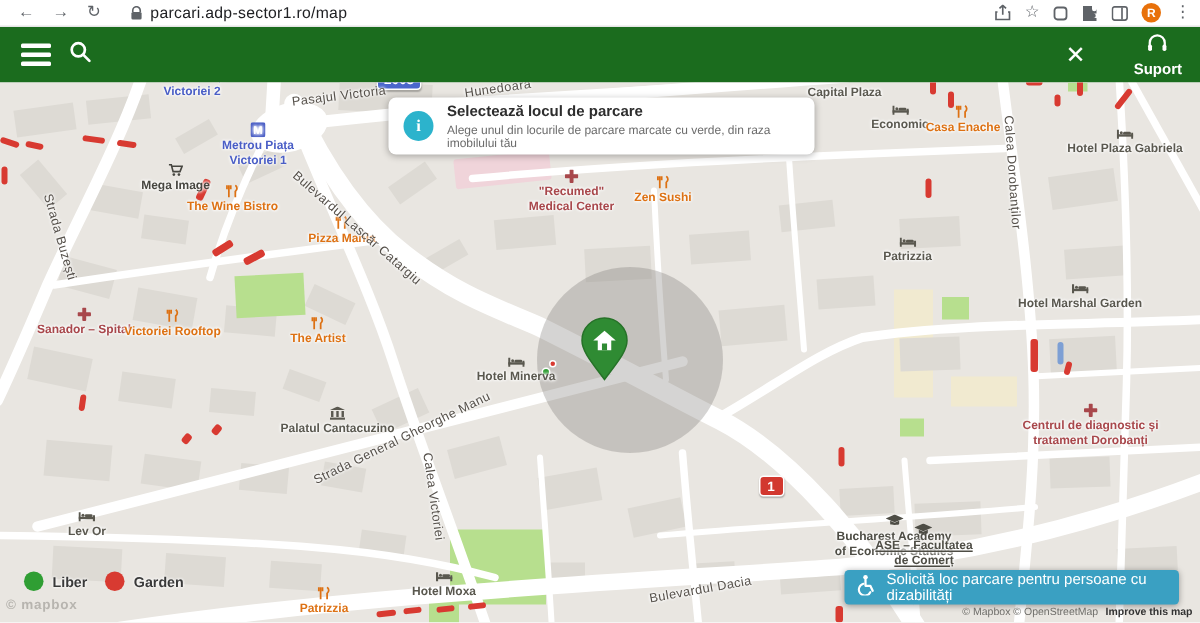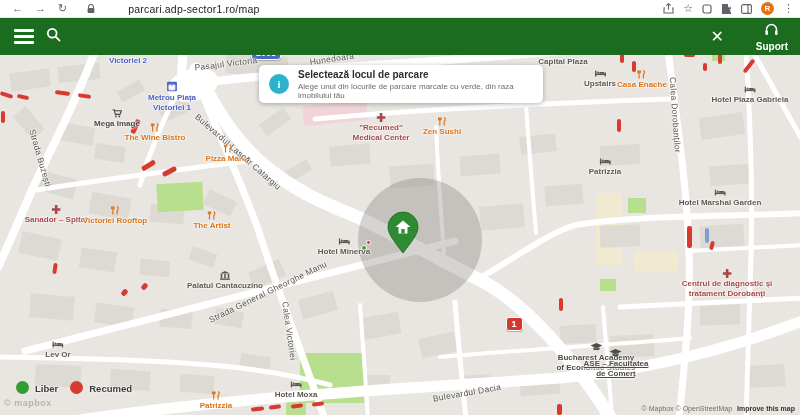--- a/index.html
+++ b/index.html
@@ -4,21 +4,21 @@
 <style>
   * { box-sizing: border-box; margin: 0; padding: 0; }
   html,body { width:800px; height:415px; overflow:hidden;
     font-family:"Liberation Sans","DejaVu Sans",sans-serif; background:#fff; }
 
   
   .browser-bar { height:18px; background:#ffffff; display:flex; align-items:center;
     padding:0 6px; font-size:10.5px; color:#5f6368; border-bottom:1px solid #e6e6e6; }
   .nav-ic { margin:0 6px; font-size:11px; color:#5f6368; cursor:pointer; line-height:1; }
   .lock-ic { margin:0 5px 0 14px; display:inline-flex; }
-  .url-text { color:#202124; font-size:10.5px; letter-spacing:.2px;margin-left:28px; }
+  .url-text { color:#202124; font-size:10.5px; letter-spacing:.2px; }
   .browser-right { margin-left:auto; display:flex; align-items:center; gap:9px; }
   .browser-right .bic { display:inline-flex; color:#5f6368; font-size:11px; line-height:1; }
   .avatar { width:13px; height:13px; border-radius:50%; background:var(--avatar-orange,#e8710a);
     color:#fff; font-size:8px; font-weight:bold; display:flex; align-items:center; justify-content:center; }
 
   
   .app-header { height:37px; background:var(--header-green,#1b6c1e); display:flex;
     align-items:center; color:#fff; position:relative; }
   .hamburger { width:20px; margin:0 12px 0 14px; cursor:pointer; }
   .hamburger span { display:block; height:2.4px; background:#fff; margin:3.6px 0; border-radius:1px; }
@@ -384,21 +384,21 @@
       <div class="map-label poi-label" style="left: 600px; top: 24px; color: rgb(90, 88, 79); transform: translate(-50%, -50%) rotate(0deg);">
         <span class="poi-icon"><svg width="11" height="8" viewBox="0 0 11 8">
             <g fill="#5a584f">
               <rect x="0" y="1" width="1.4" height="6"></rect>
               <rect x="0" y="4" width="11" height="1.6"></rect>
               <rect x="9.6" y="3" width="1.4" height="4"></rect>
               <circle cx="3" cy="3" r="1"></circle>
               <rect x="4.2" y="2.4" width="5.2" height="1.8" rx="0.9"></rect>
             </g>
           </svg></span>
-        <div>Upstairs</div>
+        <div>Economic</div>
       </div>
       <div class="map-label poi-label" style="left: 642px; top: 25px; color: rgb(221, 113, 19); transform: translate(-50%, -50%) rotate(0deg);">
         <span class="poi-icon"><svg width="9" height="9" viewBox="0 0 10 10">
             <g stroke="#dd7113" stroke-width="1.3" fill="none">
               <path d="M2.2 0.5v9M0.8 0.5v3M3.6 0.5v3"></path>
               <path d="M7 0.5c1.6 1.2 1.6 3.4 0 4.6v4.4"></path>
             </g>
           </svg></span>
         <div>Casa Enache</div>
       </div>
@@ -544,23 +544,33 @@
     <div>
       <div class="callout-title">Selectează locul de parcare</div>
       <div class="callout-sub">Alege unul din locurile de parcare marcate cu verde, din raza imobilului tău</div>
     </div>
   </div>
 
   <div class="legend">
     <span class="legend-dot" style="background: rgb(47, 158, 51);"></span>
     <span class="legend-label">Liber</span>
     <span class="legend-dot" style="background: rgb(216, 58, 49);"></span>
-    <span class="legend-label">Recumed</span>
+    <span class="legend-label">Garden</span>
   </div>
   <div class="watermark">© mapbox</div>
 
+  <div class="disability-btn">
+    <span>
+      <svg width="13" height="14" viewBox="0 0 13 14">
+          <circle cx="6" cy="1.8" r="1.5" fill="#fff"></circle>
+          <path d="M6 3.5v4h3.2l1.6 3.4" stroke="#fff" stroke-width="1.5" fill="none" stroke-linecap="round" stroke-linejoin="round"></path>
+          <path d="M4.6 6.2a4 4 0 1 0 4.6 5.6" stroke="#fff" stroke-width="1.4" fill="none" stroke-linecap="round"></path>
+        </svg>
+    </span>
+    <span>Solicită loc parcare pentru persoane cu dizabilități</span>
+  </div>
 
   <div class="map-attrib">
     <span>© Mapbox</span>
     <span>© OpenStreetMap</span>
     <span class="improve">Improve this map</span>
   </div>
 </div>
 
 </body></html>

